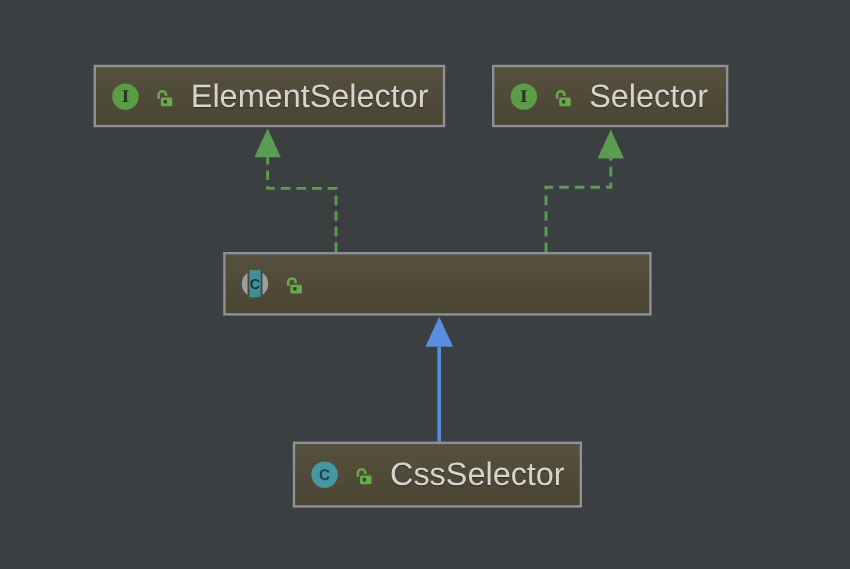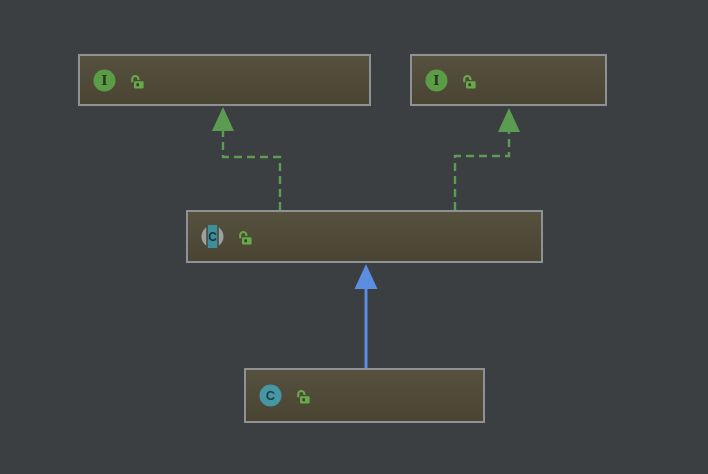--- a/index.html
+++ b/index.html
@@ -74,32 +74,34 @@
   <div class="node" id="node-element-selector">
     <svg class="kind-icon" viewBox="0 0 24 24">
       <circle cx="12" cy="12" r="11.5" fill="#5b9c46"></circle>
       <text x="12" y="17" class="icon-letter-serif" fill="#27371f">I</text>
     </svg>
     <svg class="lock-icon" viewBox="0 0 17 17">
       <path d="M3.2 9.2 V6.1 a3.1 3.1 0 0 1 6.2 0 V7" fill="none" stroke-width="2.1" stroke="#68aa4b"></path>
       <rect x="5" y="8.2" width="9.6" height="7.3" rx="1.2" fill="#68aa4b"></rect>
       <rect x="7.4" y="10.3" width="2.6" height="2.9" fill="#30471f"></rect>
     </svg>
+    <span class="node-label">ElementSelector</span>
   </div>
 
   <div class="node" id="node-selector">
     <svg class="kind-icon" viewBox="0 0 24 24">
       <circle cx="12" cy="12" r="11.5" fill="#5b9c46"></circle>
       <text x="12" y="17" class="icon-letter-serif" fill="#27371f">I</text>
     </svg>
     <svg class="lock-icon" viewBox="0 0 17 17">
       <path d="M3.2 9.2 V6.1 a3.1 3.1 0 0 1 6.2 0 V7" fill="none" stroke-width="2.1" stroke="#68aa4b"></path>
       <rect x="5" y="8.2" width="9.6" height="7.3" rx="1.2" fill="#68aa4b"></rect>
       <rect x="7.4" y="10.3" width="2.6" height="2.9" fill="#30471f"></rect>
     </svg>
+    <span class="node-label">Selector</span>
   </div>
 
   <div class="node" id="node-base-element-selector">
     <svg class="kind-icon" viewBox="0 0 24 24">
       <circle cx="12" cy="12" r="11.5" fill="#9aa1a3"></circle>
       <rect x="5.5" y="0" width="13" height="24" fill="#4b4634"></rect>
       <rect x="7.1" y="0" width="9.8" height="24" fill="#3e8e9b"></rect>
       <text x="12" y="16.6" class="icon-letter-sans" font-size="12.5" fill="#17333a">C</text>
     </svg>
     <svg class="lock-icon" viewBox="0 0 17 17">
@@ -112,15 +114,16 @@
   <div class="node" id="node-css-selector">
     <svg class="kind-icon" viewBox="0 0 24 24">
       <circle cx="12" cy="12" r="11.5" fill="#4796a6"></circle>
       <text x="12" y="17" class="icon-letter-sans" font-size="13.5" fill="#1f3d45">C</text>
     </svg>
     <svg class="lock-icon" viewBox="0 0 17 17">
       <path d="M3.2 9.2 V6.1 a3.1 3.1 0 0 1 6.2 0 V7" fill="none" stroke-width="2.1" stroke="#68aa4b"></path>
       <rect x="5" y="8.2" width="9.6" height="7.3" rx="1.2" fill="#68aa4b"></rect>
       <rect x="7.4" y="10.3" width="2.6" height="2.9" fill="#30471f"></rect>
     </svg>
+    <span class="node-label">CssSelector</span>
   </div>
 
 </div>
 
 </body></html>

